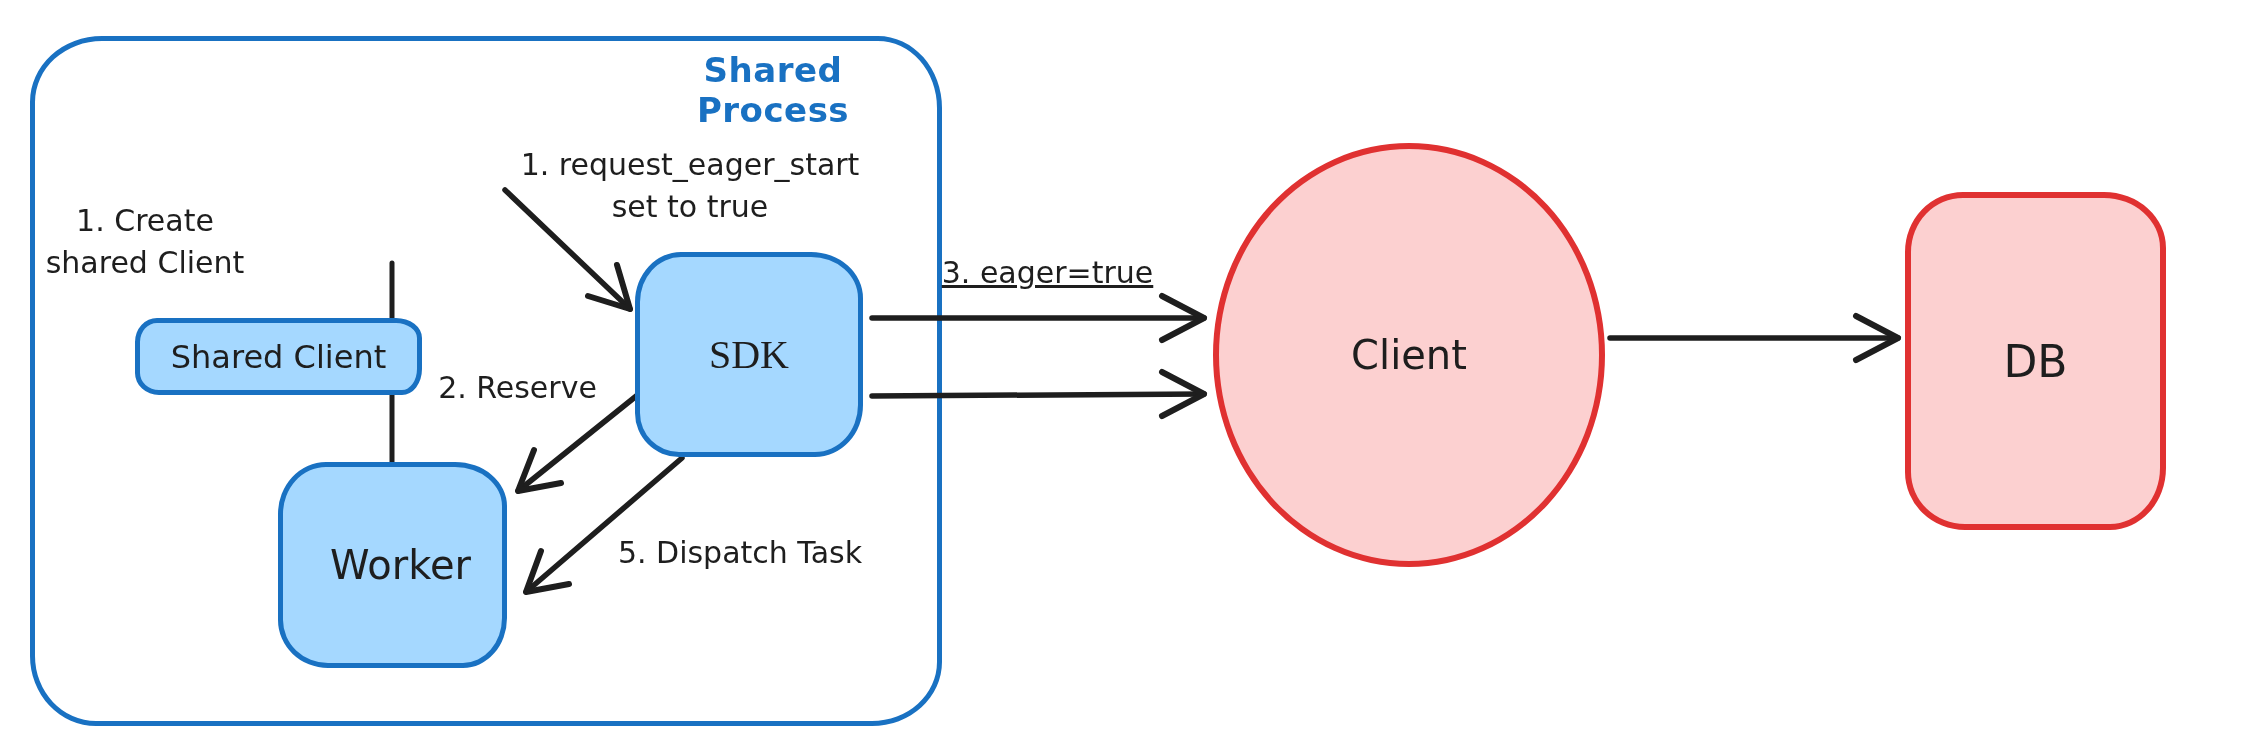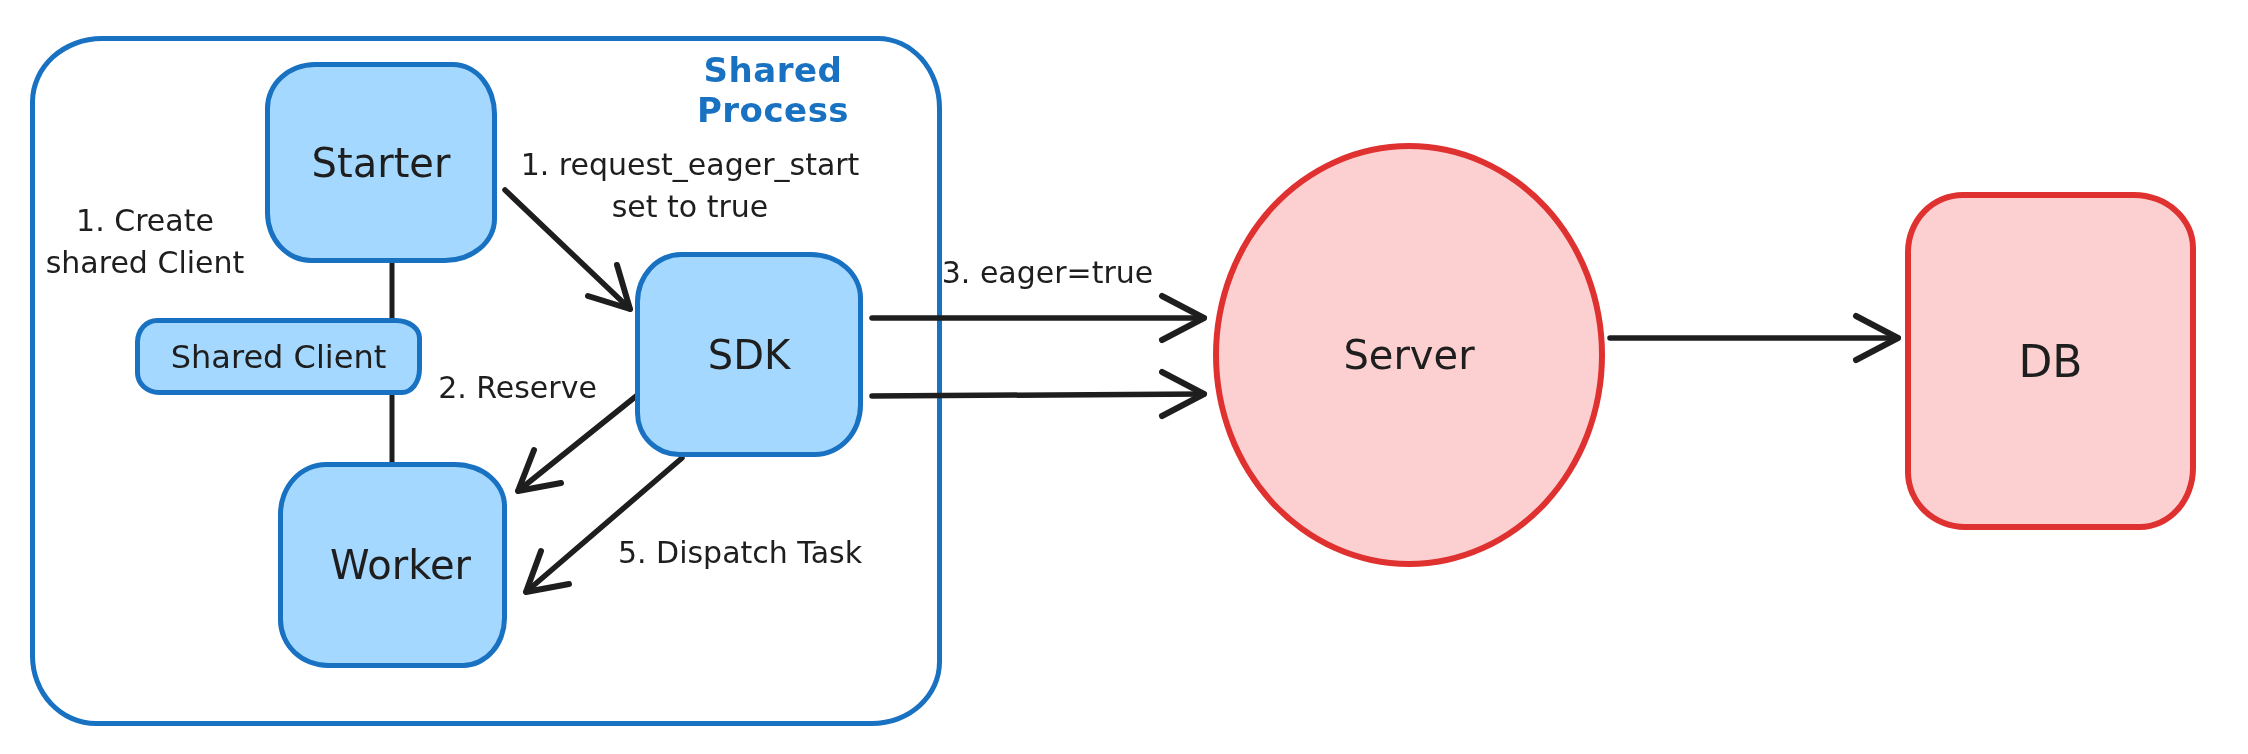--- a/index.html
+++ b/index.html
@@ -62,39 +62,39 @@
     background:var(--red-fill);
     border:6px solid var(--red);
   }
   .node-starter{left:265px;top:62px;width:232px;height:201px;
     border-radius:50px 44px 52px 46px / 46px 52px 44px 50px;font-size:40px;}
   .node-shared-client{left:135px;top:318px;width:287px;height:77px;
     border-radius:22px 26px 20px 24px / 24px 20px 26px 22px;font-size:32px;}
   .node-worker{left:278px;top:462px;width:229px;height:206px;
     border-radius:48px 52px 44px 50px / 52px 44px 50px 48px;font-size:40px;padding-left:16px;}
   .node-sdk{left:635px;top:252px;width:228px;height:205px;
-    border-radius:46px 52px 48px 44px / 50px 46px 52px 44px;font-size:40px;}
+    border-radius:46px 52px 48px 44px / 50px 46px 52px 44px;font-size:40px;font-family:Liberation Serif, serif;}
   .node-server{left:1213px;top:143px;width:392px;height:424px;
     border-width:8px;border-radius:50%;font-size:40px;}
-  .node-db{left:1905px;top:192px;width:291px;height:338px;
+  .node-db{left:1905px;top:192px;width:261px;height:338px;
     border-radius:58px 62px 56px 60px / 60px 56px 62px 58px;font-size:44px;}
 
   .annot{
     position:absolute;z-index:3;
     text-align:center;
     font-size:30px;
     color:var(--ink);
     line-height:42px;
   }
   .annot span{display:block;}
   .annot-create{left:20px;top:200px;width:250px;}
   .annot-request{left:495px;top:144px;width:390px;}
   .annot-reserve{left:420px;top:368px;width:195px;line-height:40px;}
   .annot-dispatch{left:595px;top:532px;width:290px;}
-  .annot-eager{left:915px;top:252px;width:265px;}
+  .annot-eager{left:915px;top:252px;width:265px;text-decoration:underline;}
   .annot-first{left:895px;top:422px;width:305px;line-height:40px;}
   .annot-start{left:1580px;top:226px;width:320px;}
 </style>
 </head>
 <body>
 
 <div class="canvas">
 
   <svg class="connectors" viewBox="0 0 2248 754" aria-hidden="true">
 
@@ -127,34 +127,31 @@
 
     <g>
       <path class="shaft" d="M1610 338 L1898 338"></path>
       <path class="chev" d="M1856 316 L1898 338 L1856 360"></path>
     </g>
   </svg>
 
   <div class="shared-process-box"></div>
   <div class="sp-title">Shared Process</div>
 
-  <div class="node blue node-starter">
-    <span>Starter</span>
-  </div>
   <div class="node blue node-shared-client">
     <span>Shared Client</span>
   </div>
   <div class="node blue node-worker">
     <span>Worker</span>
   </div>
   <div class="node blue node-sdk">
     <span>SDK</span>
   </div>
   <div class="node red node-server">
-    <span>Server</span>
+    <span>Client</span>
   </div>
   <div class="node red node-db">
     <span>DB</span>
   </div>
 
   <div class="annot annot-create">
     <span>1. Create</span>
     <span>shared Client</span>
   </div>
 

